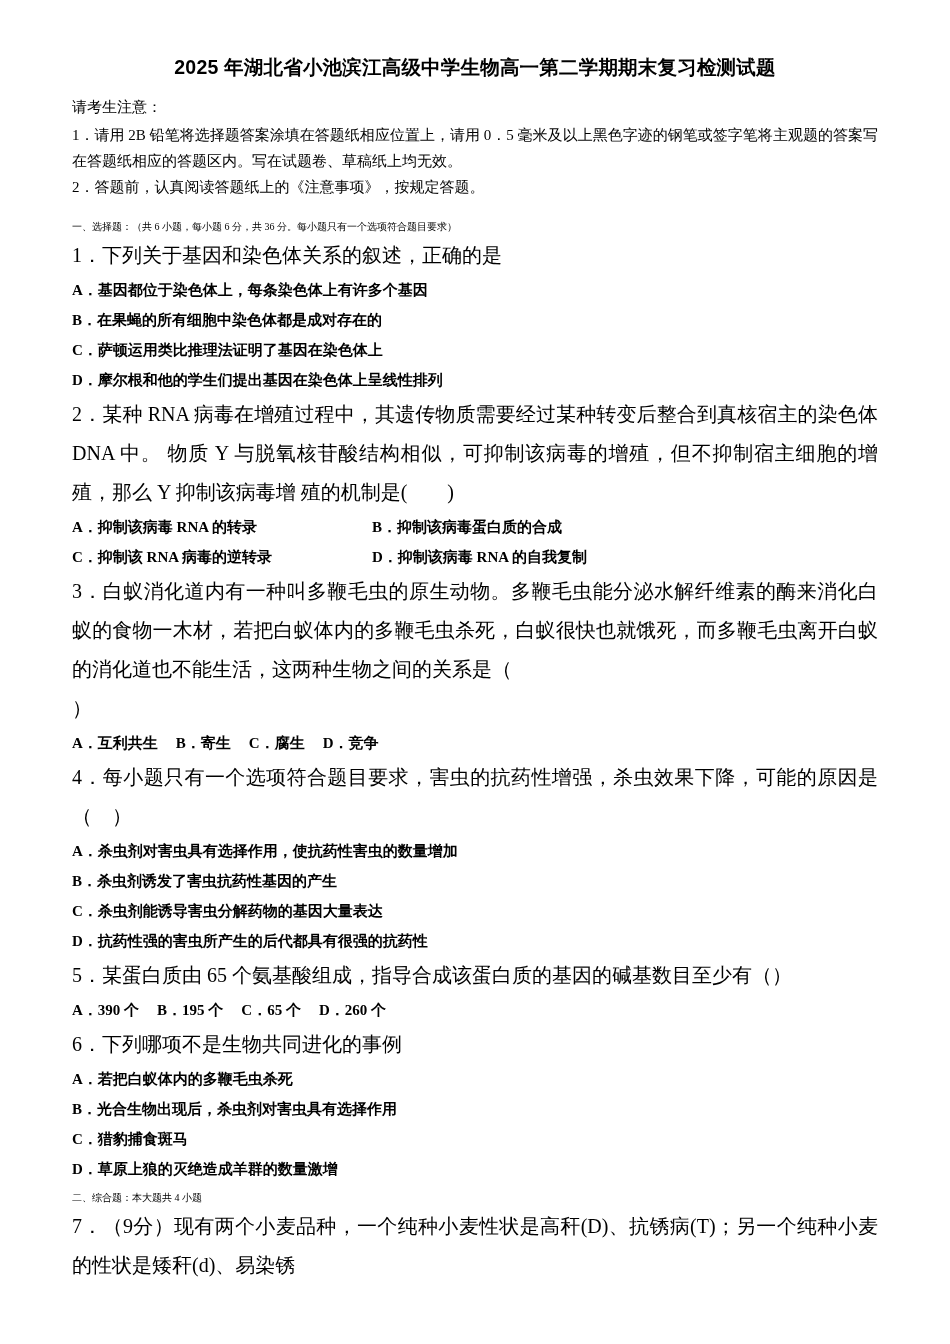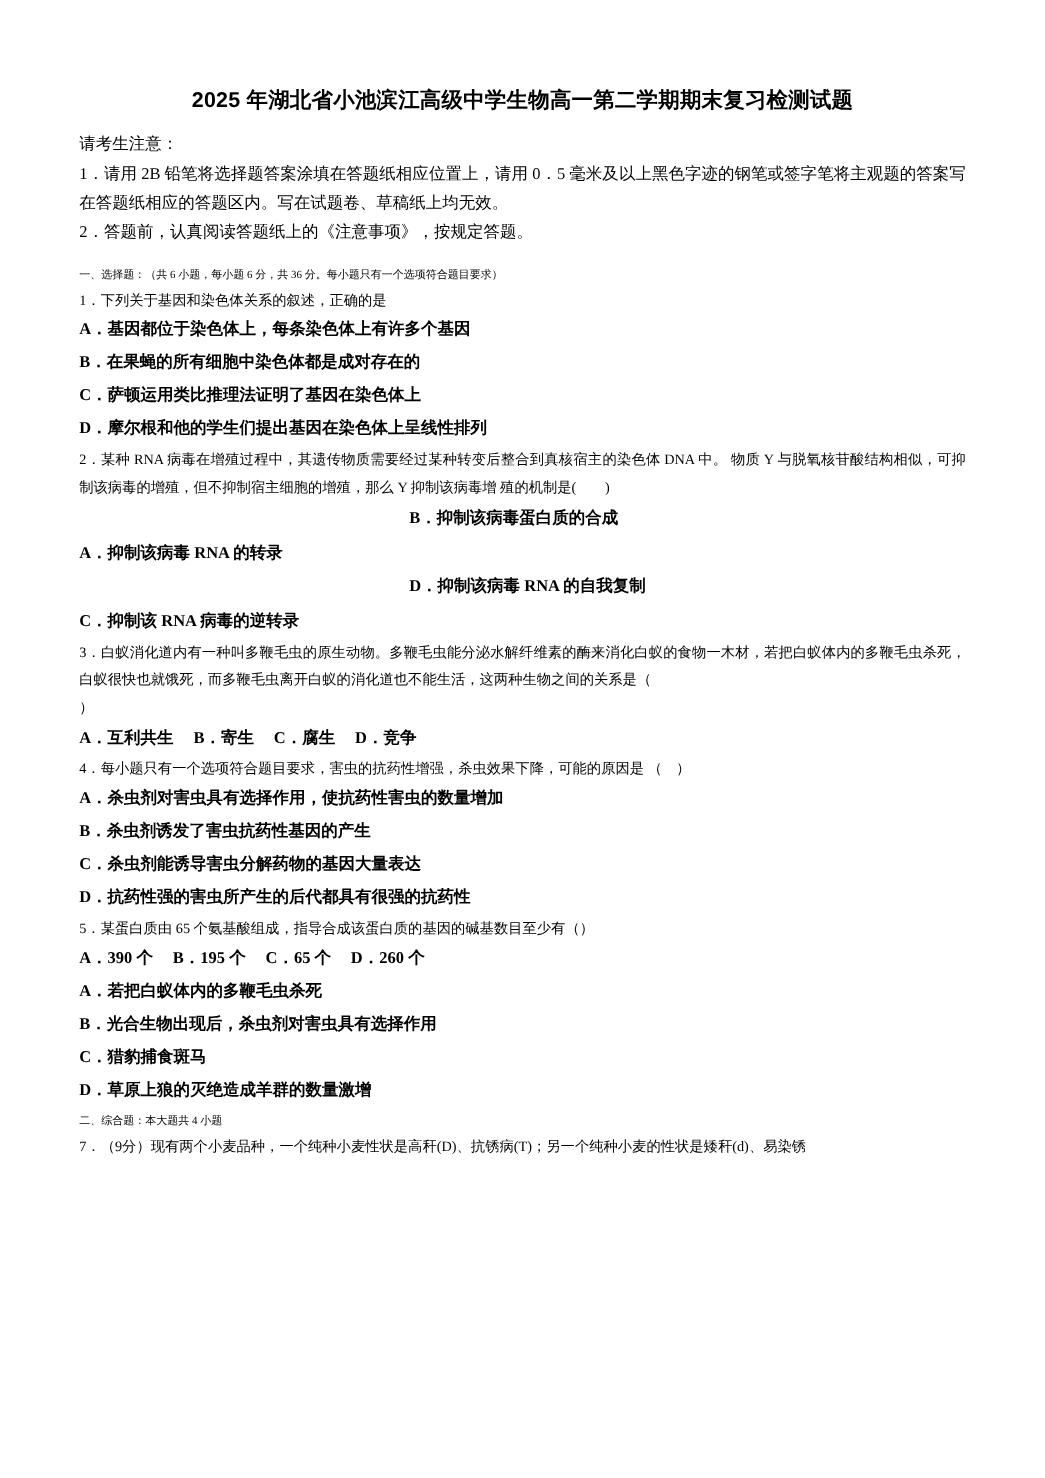--- a/index.html
+++ b/index.html
@@ -11,21 +11,21 @@
     width: 950px;
     height: 1344px;
     font-family: "Liberation Serif", "DejaVu Serif", serif;
     color: #000000;
   }
   .page {
     position: relative;
     width: 950px;
     height: 1344px;
     box-sizing: border-box;
-    padding: 78px 72px 40px 72px;
+    padding: 54px 72px 40px 72px;
   }
   .doc-title {
     font-family: "Liberation Sans", sans-serif;
     font-weight: bold;
     font-size: 19.5px;
     text-align: center;
     letter-spacing: 0.2px;
     margin: 0 0 14px 0;
     line-height: 1.4;
   }
@@ -41,42 +41,41 @@
     line-height: 1.72;
     text-align: justify;
     margin: 0;
   }
   .section-head {
     font-size: 10px;
     line-height: 1.9;
     margin: 16px 0 0 0;
   }
   .q-stem {
-    font-size: 13px;
+    font-size: 20px;
     line-height: 1.95;
     text-align: justify;
     margin: 0;
   }
   .opt {
     font-size: 15px;
     line-height: 2.0;
     margin: 0;
   }
   .opt b, .bold {
     font-weight: bold;
   }
   .opt-row {
     display: flex;
     font-size: 15px;
     line-height: 2.0;
   }
   .opt-row .cell-a {
     width: 300px;
     flex: 0 0 300px;
-    margin-top: 32px;
   }
   .opt-row .cell-b {
     flex: 1 1 auto;
   }
   .inline-opts {
     font-size: 15px;
     line-height: 2.0;
     margin: 0;
   }
   .inline-opts span {
@@ -132,20 +131,23 @@
   <p class="opt bold">C．杀虫剂能诱导害虫分解药物的基因大量表达</p>
   <p class="opt bold">D．抗药性强的害虫所产生的后代都具有很强的抗药性</p>
 
   <p class="q-stem">
     <span>5．</span><span>某蛋白质由 65 个氨基酸组成，指导合成该蛋白质的基因的碱基数目至少有（）</span>
   </p>
   <p class="inline-opts bold">
     <span>A．390 个</span><span>B．195 个</span><span>C．65 个</span><span>D．260 个</span>
   </p>
 
+  <p class="q-stem">
+    <span>6．</span><span>下列哪项不是生物共同进化的事例</span>
+  </p>
   <p class="opt bold">A．若把白蚁体内的多鞭毛虫杀死</p>
   <p class="opt bold">B．光合生物出现后，杀虫剂对害虫具有选择作用</p>
   <p class="opt bold">C．猎豹捕食斑马</p>
   <p class="opt bold">D．草原上狼的灭绝造成羊群的数量激增</p>
 
   <div class="section-head" style="margin-top:4px;">二、综合题：本大题共 4 小题</div>
 
   <p class="q-stem">
     <span>7．</span><span>（9分）现有两个小麦品种，一个纯种小麦性状是高秆(D)、抗锈病(T)；另一个纯种小麦的性状是矮秆(d)、易染锈</span>
   </p>

